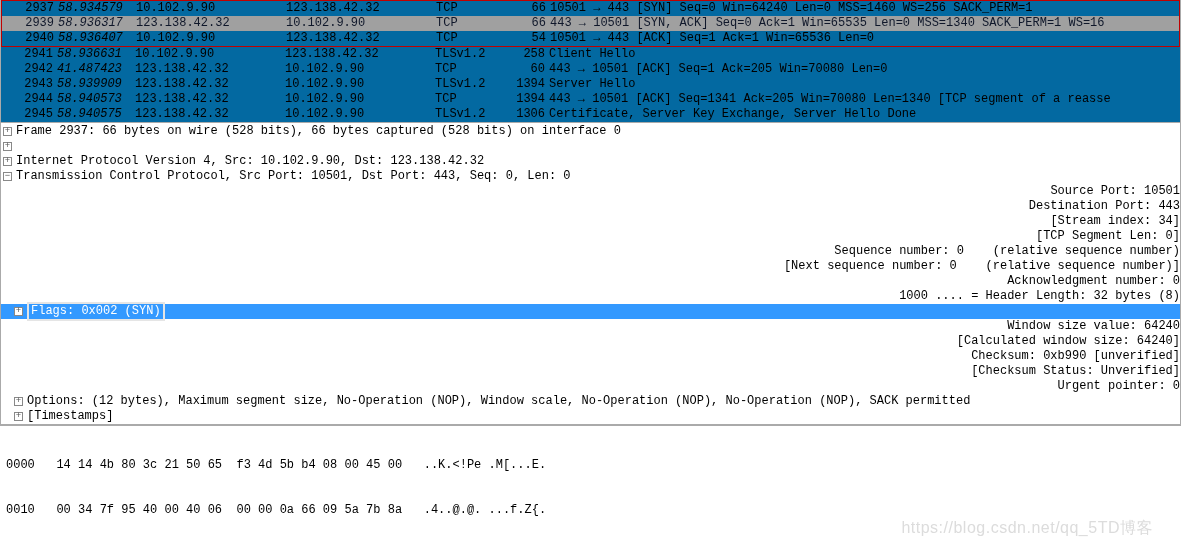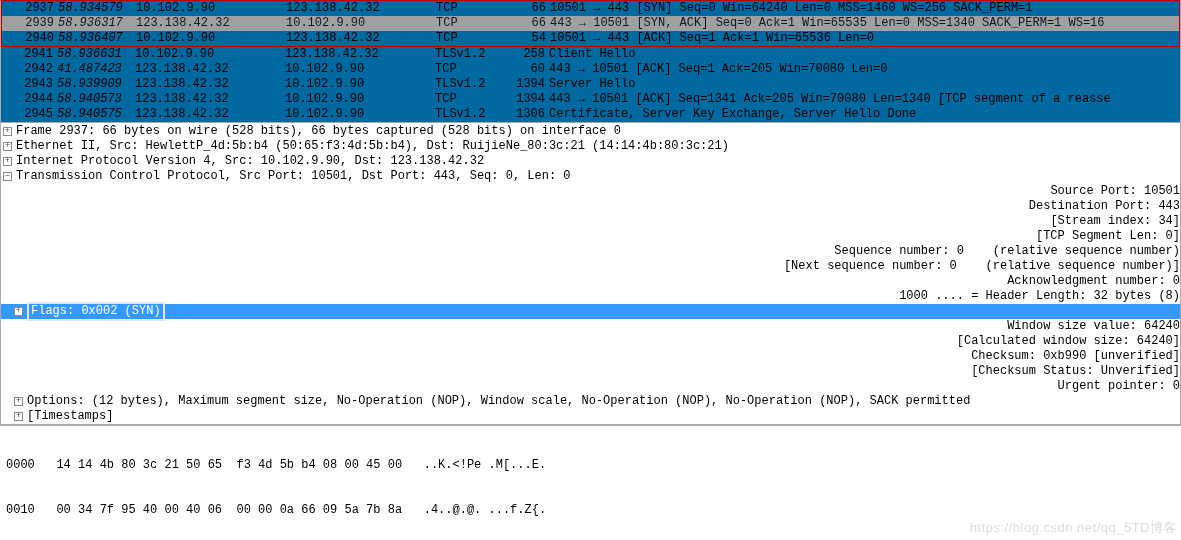--- a/index.html
+++ b/index.html
@@ -73,25 +73,25 @@
 
   .hex-pane {
     border-top: 1px solid #aaa;
     background: #ffffff;
     padding: 2px 6px;
     white-space: pre;
   }
   .hex-row { height: 15px; }
   .watermark {
     position: absolute;
-    right: 4px;
+    right: 28px;
     bottom: 5px;
     color: #dcdcdc;
     font-family: Arial, sans-serif;
-    font-size: 13px;
+    font-size: 16px;
     letter-spacing: 0.5px;
   }
 </style>
 </head>
 <body>
 
 <div class="packet-list">
   <div class="red-box">
     <div class="packet-row row-light">
       <span class="col-no">2937</span>
@@ -163,21 +163,21 @@
     <span class="col-src">123.138.42.32</span>
     <span class="col-dst">10.102.9.90</span>
     <span class="col-proto">TLSv1.2</span>
     <span class="col-len">1306</span>
     <span class="col-info">Certificate, Server Key Exchange, Server Hello Done</span>
   </div>
 </div>
 
 <div class="tree-pane">
   <div class="tree-line"><span class="expander">+</span><span>Frame 2937: 66 bytes on wire (528 bits), 66 bytes captured (528 bits) on interface 0</span></div>
-  <div class="tree-line"><span class="expander">+</span><span>Ethernet II, Src: HewlettP_4d:5b:b4 (50:65:f3:4d:5b:b4), Dst: RuijieNe_80:3c:21 (14:14:4b:80:3c:21)</span></div>
+  <div class="tree-line"><span class="expander">+</span></div>
   <div class="tree-line"><span class="expander">+</span><span>Internet Protocol Version 4, Src: 10.102.9.90, Dst: 123.138.42.32</span></div>
   <div class="tree-line"><span class="expander">−</span><span>Transmission Control Protocol, Src Port: 10501, Dst Port: 443, Seq: 0, Len: 0</span></div>
   <div class="tree-line indent1"><span>Source Port: 10501</span></div>
   <div class="tree-line indent1"><span>Destination Port: 443</span></div>
   <div class="tree-line indent1"><span>[Stream index: 34]</span></div>
   <div class="tree-line indent1"><span>[TCP Segment Len: 0]</span></div>
   <div class="tree-line indent1"><span>Sequence number: 0    (relative sequence number)</span></div>
   <div class="tree-line indent1"><span>[Next sequence number: 0    (relative sequence number)]</span></div>
   <div class="tree-line indent1"><span>Acknowledgment number: 0</span></div>
   <div class="tree-line indent1"><span>1000 .... = Header Length: 32 bytes (8)</span></div>

